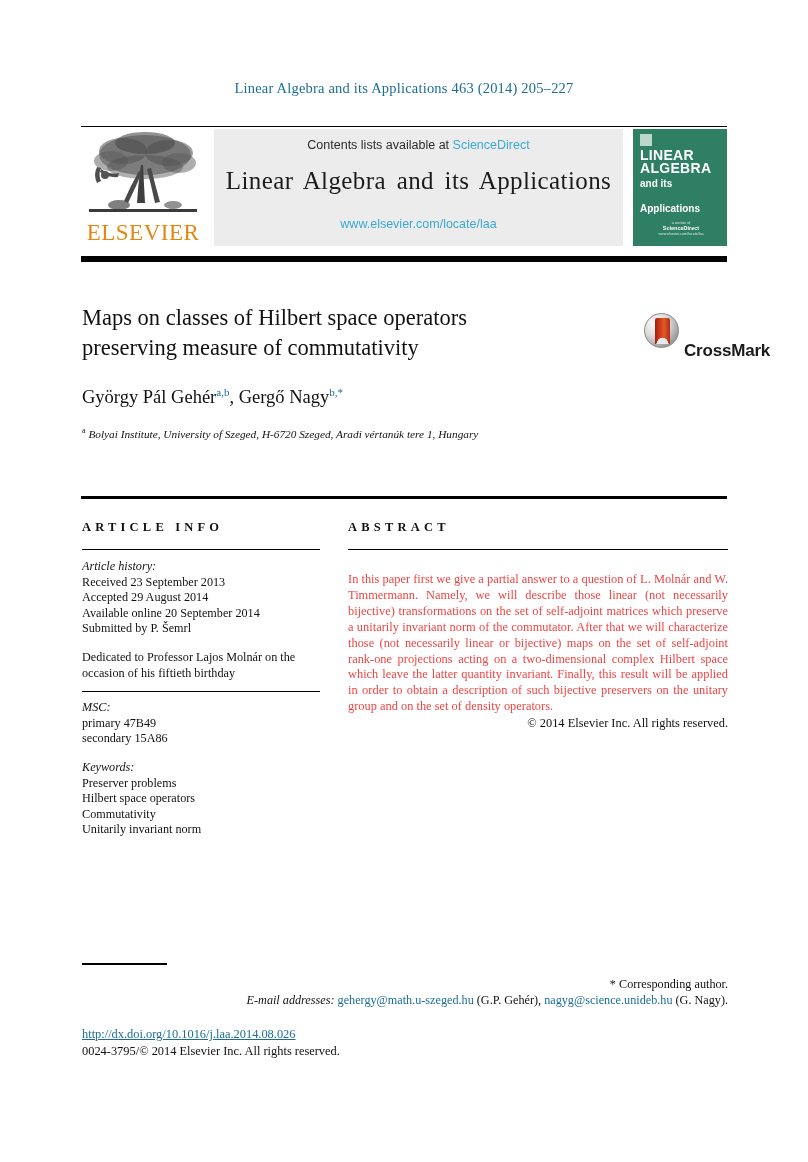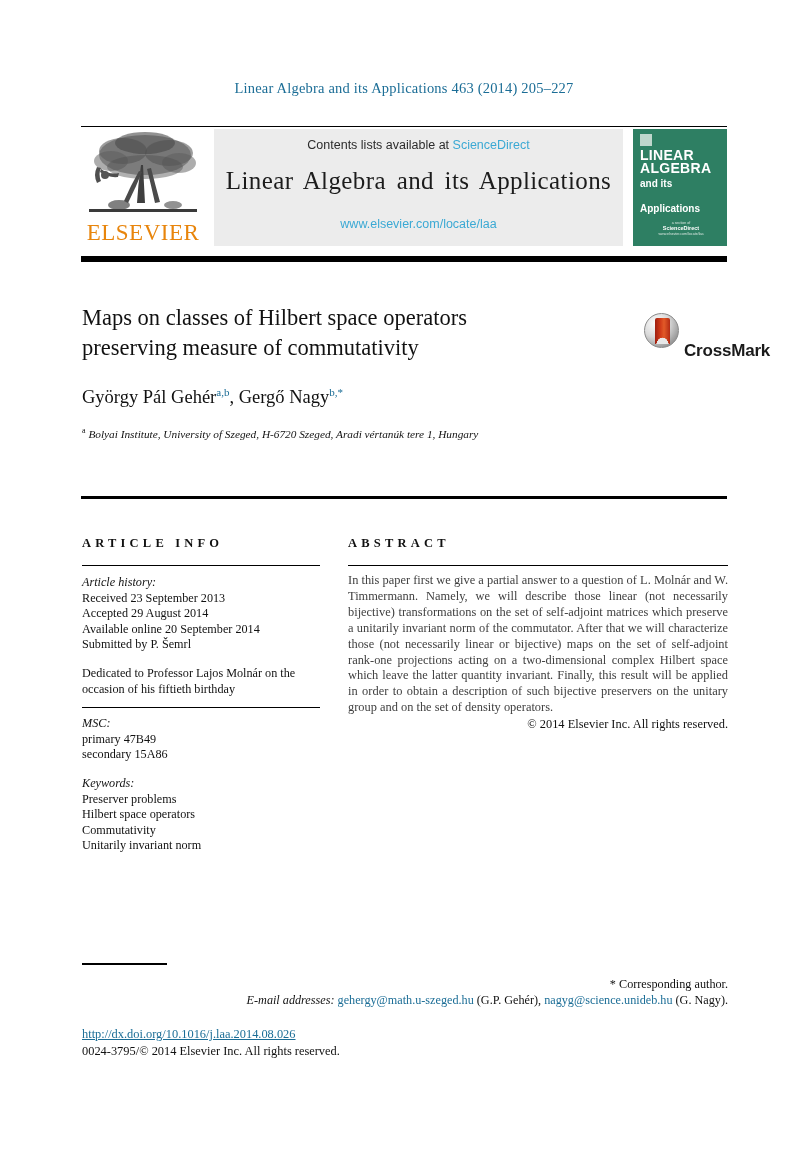--- a/index.html
+++ b/index.html
@@ -264,21 +264,20 @@
     position: absolute;
     left: 348px; top: 520px;
     width: 380px;
   }
   .sec-head {
     font-family: "Liberation Serif", serif;
     font-size: 12.5px;
     font-weight: bold;
     letter-spacing: 4.2px;
     color: #111;
-    margin-top: 16px;
   }
   .thin-rule {
     height: 1px;
     background: #000;
     margin-top: 14px;
   }
   .info-body {
     margin-top: 9px;
     font-family: "Liberation Serif", serif;
     font-size: 12.2px;
@@ -290,25 +289,25 @@
   }
   .info-body .grp { margin-bottom: 0px; }
   .info-body .gap { height: 13px; }
   .info-rule {
     height: 1px;
     background: #000;
     margin: 10px 0 8px 0;
   }
 
   .abs-body {
-    margin-top: 7px;
+    margin-top: 22px;
     font-family: "Liberation Serif", serif;
     font-size: 12.4px;
     line-height: 15.9px;
-    color: #404040;
+    color: #ef4444;
     text-align: justify;
   }
   .abs-copy {
     margin-top: 1px;
     text-align: right;
     font-family: "Liberation Serif", serif;
     font-size: 12.4px;
     color: #111;
   }
 

